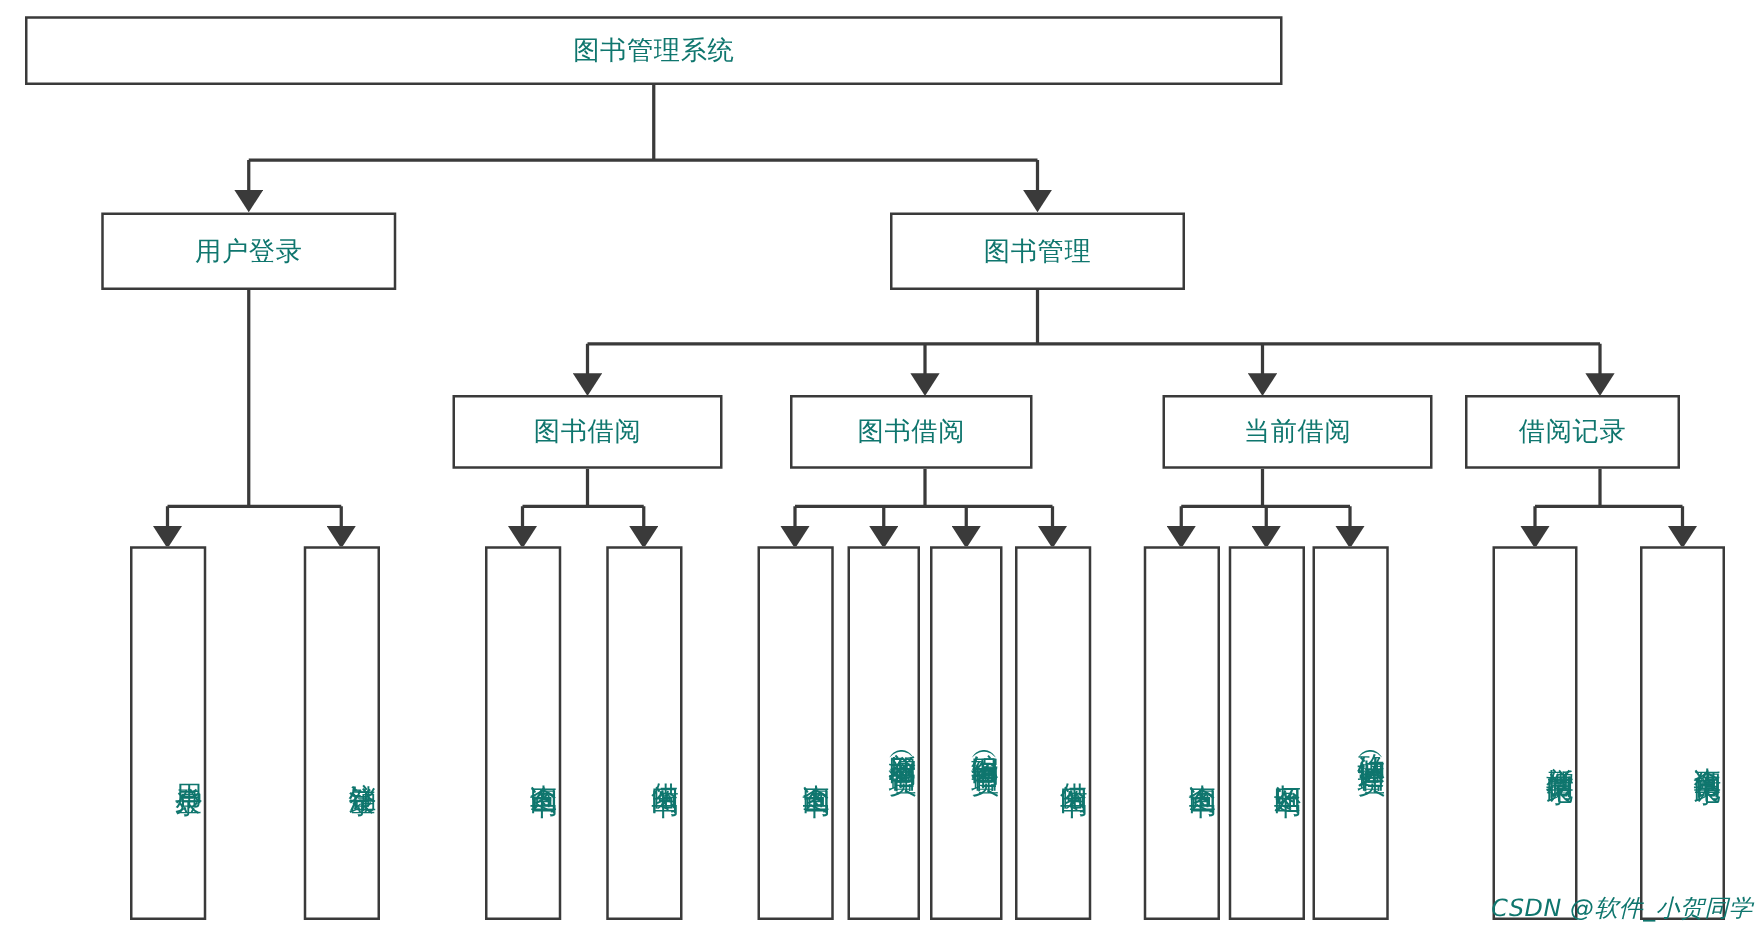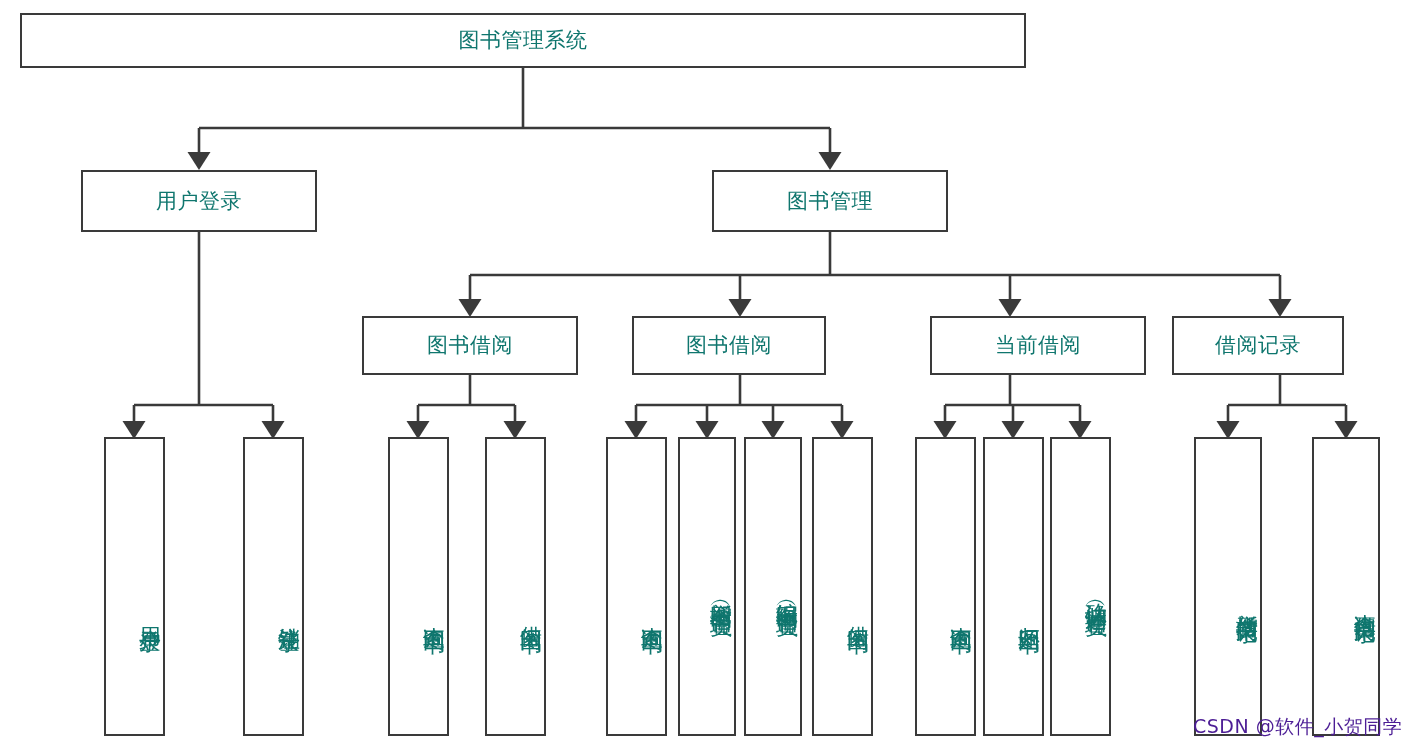--- a/index.html
+++ b/index.html
@@ -53,23 +53,24 @@
   }
   .node.vert.tall-text {
     padding-top: 14px;
   }
   .node.vert.mid-text {
     padding-top: 30px;
   }
   .watermark {
     position: absolute;
     font-size: 19px;
-    color: #4c1d95;
+    color: #0f766e;
     white-space: nowrap;
     letter-spacing: 0.5px;
+    font-style: italic;
   }
 </style>
 </head>
 <body>
 
 <div id="canvas">
 
   <svg id="wires" viewBox="0 0 1405 747" xmlns="http://www.w3.org/2000/svg">
     <defs>
       <marker id="arrow" markerWidth="9" markerHeight="9" refX="3.2" refY="4.5" orient="auto" markerUnits="strokeWidth">

